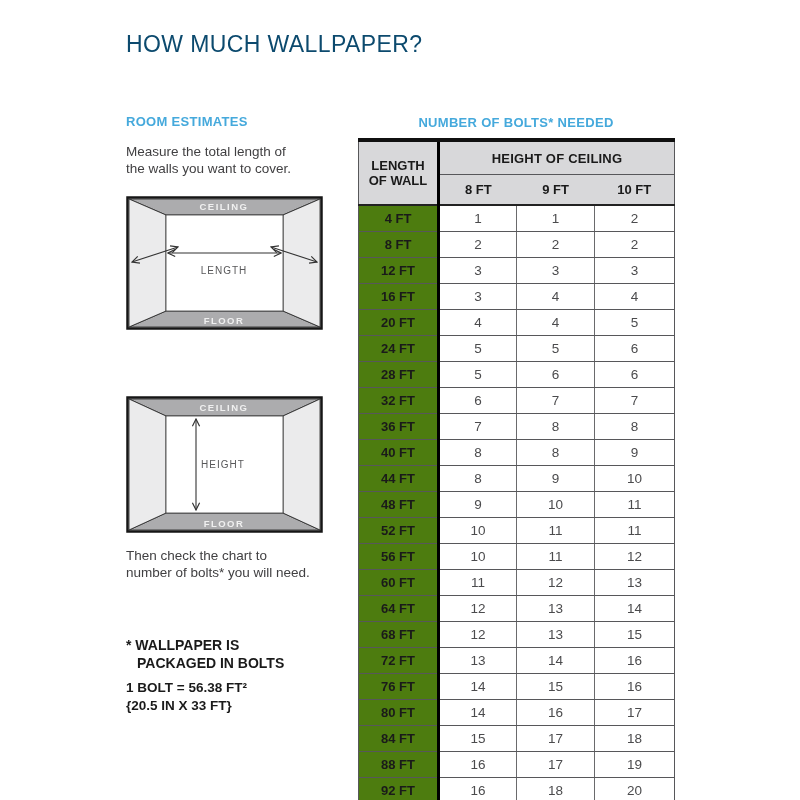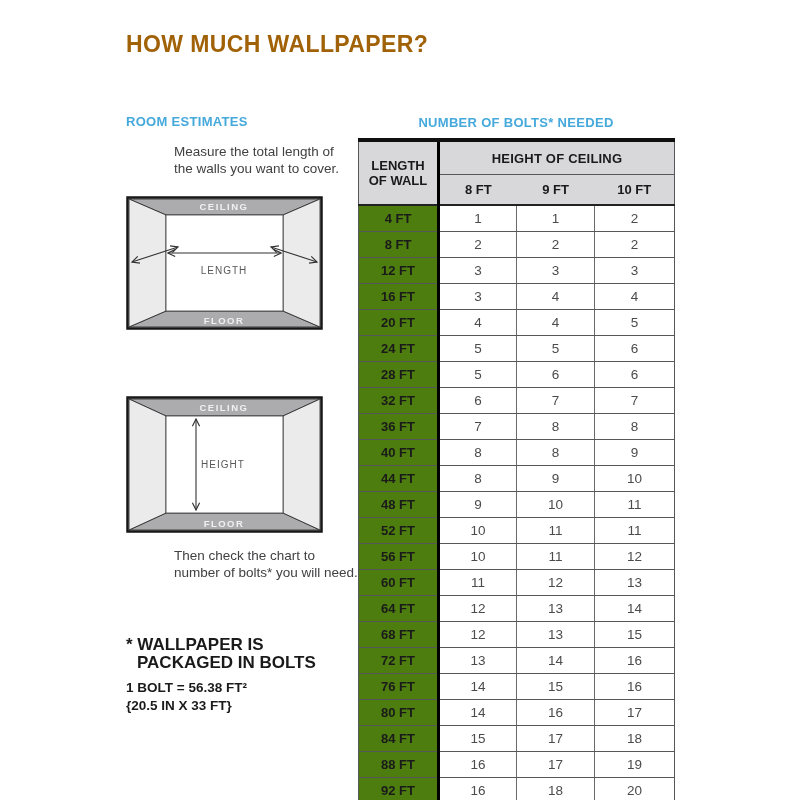--- a/index.html
+++ b/index.html
@@ -2,29 +2,29 @@
 <html><head>
 <meta charset="utf-8">
 <style>
   html,body { margin:0; padding:0; background:#ffffff; }
   .canvas {
     position:relative; width:800px; height:800px; background:#ffffff;
     font-family:"Liberation Sans", sans-serif; color:#414042; overflow:hidden;
   }
   .page-title {
     position:absolute; left:126px; top:31px;
-    font-size:23px; font-weight:bold; color:#a16207; letter-spacing:0.4px;
+    font-size:23px; font-weight:normal; color:#0c4a6e; letter-spacing:0.4px;
   }
   .section-heading {
     position:absolute; left:126px;
     font-size:13px; font-weight:bold; color:#45A9DC; letter-spacing:0.3px;
   }
-  .body-text { position:absolute; left:126px; font-size:13.5px; line-height:17px; color:#414042;margin-left:48px; }
+  .body-text { position:absolute; left:126px; font-size:13.5px; line-height:17px; color:#414042; }
   .diagram { position:absolute; left:126px; }
-  .footnote { position:absolute; left:126px; font-size:17px; line-height:18px; font-weight:bold; color:#1a1a1a; }
+  .footnote { position:absolute; left:126px; font-size:14px; line-height:18px; font-weight:bold; color:#1a1a1a; }
   .footnote .line2 { padding-left:11px; }
   .bolt-info { position:absolute; left:126px; font-size:13.5px; line-height:18px; font-weight:bold; color:#1a1a1a; }
 
   .table-heading {
     position:absolute; left:358px; top:115px; width:316px; text-align:center;
     font-size:13px; font-weight:bold; color:#45A9DC; letter-spacing:0.3px;
   }
   .table-wrap { position:absolute; left:358px; top:138px; }
   table.bolts {
     border-collapse:collapse; table-layout:fixed; width:316px;

